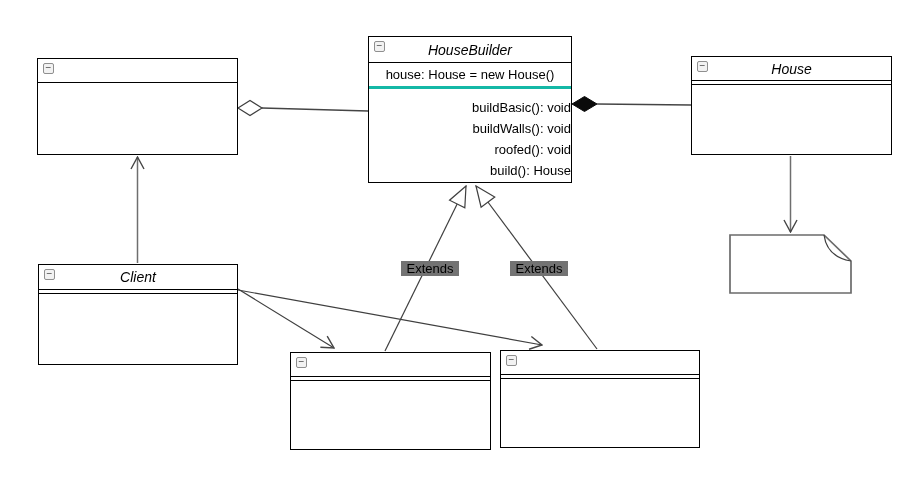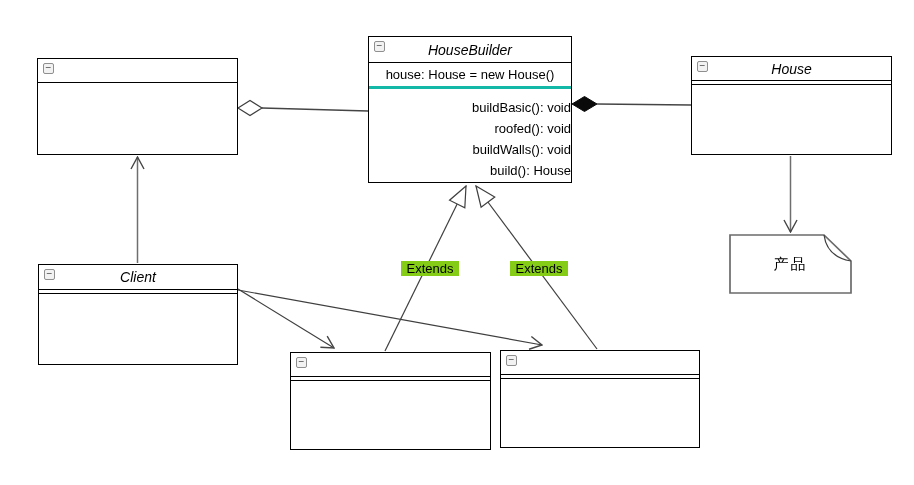--- a/index.html
+++ b/index.html
@@ -27,21 +27,21 @@
   }
   .attr-row{
     border-bottom:3px solid #14b8a6;flex:0 0 auto;text-align:center;
     font-size:13px;display:flex;align-items:center;justify-content:center;white-space:nowrap;
   }
   .strip{flex:0 0 auto;height:3px;border-bottom:1px solid #000;}
   .body{flex:1 1 auto;}
   .methods{flex:1 1 auto;text-align:right;font-size:13px;padding-top:8px;}
   .methods .m{line-height:21px;white-space:nowrap;}
   .edge-label{
-    position:absolute;z-index:2;background:#84cc16;font-size:13px;text-align:center;
+    position:absolute;z-index:2;background:#737373;font-size:13px;text-align:center;
     line-height:15px;padding:0 2px;white-space:nowrap;
   }
   .note-text{
     position:absolute;z-index:2;display:flex;align-items:center;justify-content:center;
     font-size:15px;letter-spacing:2px;
   }
 </style>
 </head>
 <body>
 
@@ -91,22 +91,22 @@
   </div>
 
   <div class="cls" style="left:368px;top:36px;width:204px;height:147px">
     <div class="titlebar" style="height:25px">
       <span class="collapse">−</span>
       <span class="cname">HouseBuilder</span>
     </div>
     <div class="attr-row" style="height:23px">house: House = new House()</div>
     <div class="methods">
       <div class="m">buildBasic(): void</div>
+      <div class="m">buildWalls(): void</div>
       <div class="m">roofed(): void</div>
-      <div class="m">buildWalls(): void</div>
       <div class="m">build(): House</div>
     </div>
   </div>
 
   <div class="cls" style="left:691px;top:56px;width:201px;height:99px">
     <div class="titlebar" style="height:23px">
       <span class="collapse">−</span>
       <span class="cname">House</span>
     </div>
     <div class="strip"></div>
@@ -134,15 +134,14 @@
     <div class="titlebar" style="height:23px">
       <span class="collapse">−</span>
     </div>
     <div class="strip"></div>
     <div class="body"></div>
   </div>
 
   <div class="edge-label" style="left:401px;top:261px;width:54px">Extends</div>
   <div class="edge-label" style="left:510px;top:261px;width:54px">Extends</div>
 
-  <div class="note-text" style="left:731px;top:237px;width:119px;height:55px">产品</div>
 
 </div>
 
 </body></html>

